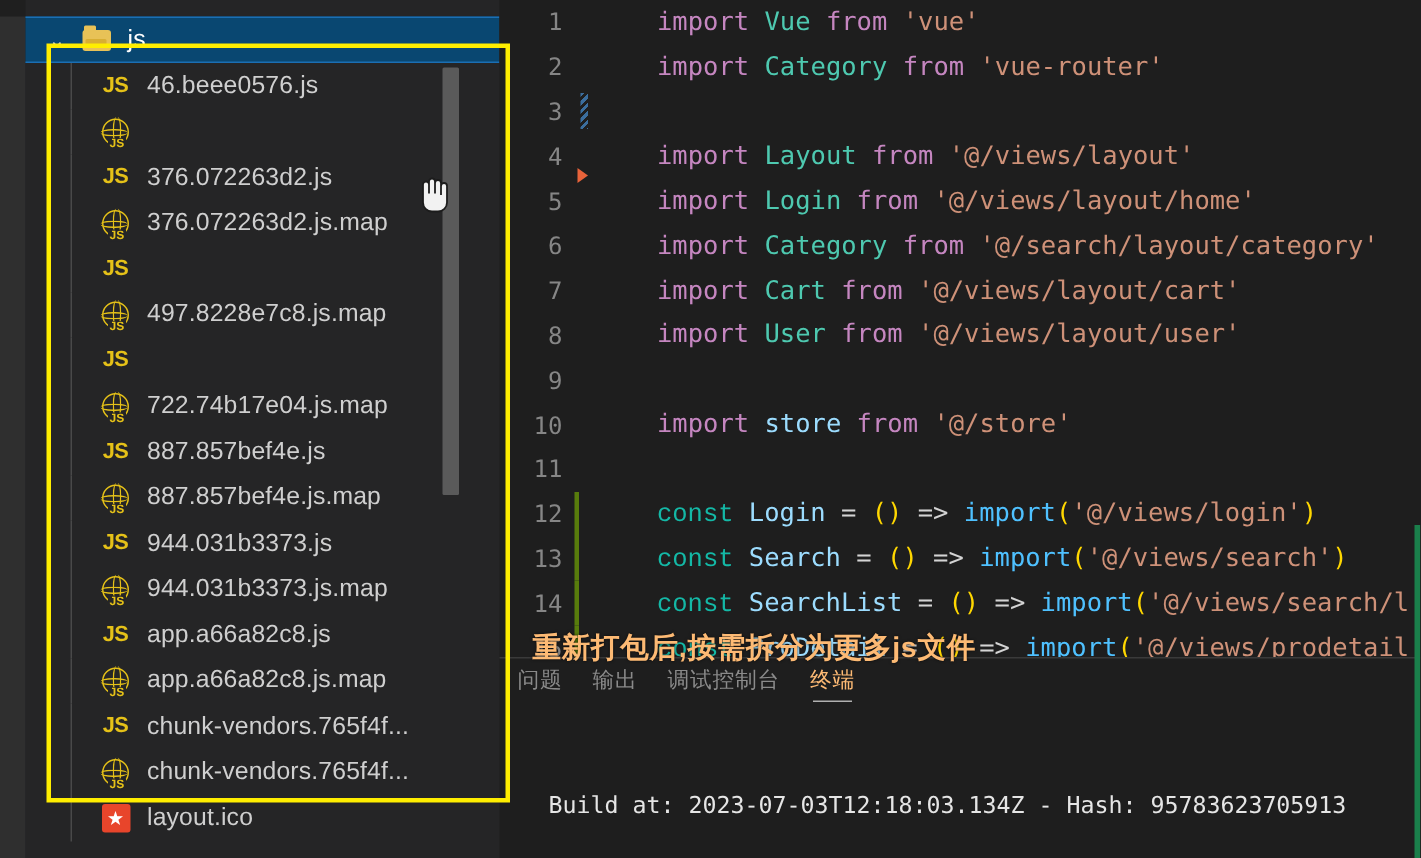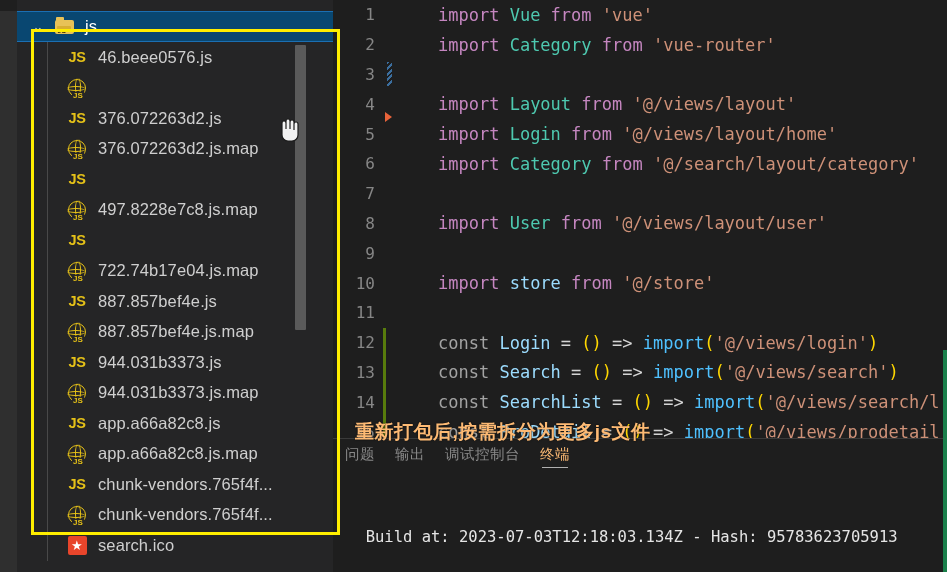--- a/index.html
+++ b/index.html
@@ -160,21 +160,21 @@
   .ln {
     width: 42px; text-align: right;
     color: #868686; font-size: 16px;
     flex: 0 0 42px;
   }
   .gutter-extra { width: 24px; flex: 0 0 24px; position: relative; }
   .code-text { color: #d4d4d4; margin-left: 39px; }
   .kw      { color: #c586c0; }   
   .cls     { color: #4ec9b0; }   
   .str     { color: #ce9178; }   
-  .kw2     { color: #a3a3a3; }   
+  .kw2     { color: #14b8a6; font-family: Liberation Mono, monospace; }   
   .var     { color: #9cdcfe; text-align: right; }   
   .par     { color: #ffd700; }
   .impfn   { color: #4fc1ff; }
   .plain   { color: #d4d4d4; }
 
   .git-mod {
     position: absolute;
     left: 50px; top: 0;
     width: 3px; height: 100%;
     background: #587c0c;
@@ -431,41 +431,41 @@
             <span class="fname">chunk-vendors.765f4f...</span>
           </div>
           <div class="row">
             <span class="indent-guide"></span>
             <span style="width: 45px; flex: 0 0 45px;"></span>
             <span class="ficon">
               <span class="ico-glyph">
                 <span>★</span>
               </span>
             </span>
-            <span class="fname">search.ico</span>
+            <span class="fname">layout.ico</span>
           </div>
         </div>
     </div>
 
     <div id="tree-scrollbar"></div>
 
     <svg id="cursor" viewBox="0 0 22 26">
       <path d="M4,13 L4,5 a2,2 0 0 1 4,0 L8,11 L8,3 a2,2 0 0 1 4,0 L12,11 L12,4 a2,2 0 0 1 4,0 L16,12 L16,6 a2,2 0 0 1 4,0 L20,17 a6,6 0 0 1 -6,6 L10,23 a6,6 0 0 1 -6,-6 z" fill="#f2f2f2" stroke="#1c1c1c" stroke-width="1.2"></path>
     </svg>
   </div>
 
   <div id="editor-pane">
     <div id="code-lines">
         <div class="code-line"><span class="ln">1</span><span class="gutter-extra"></span><span class="code-text"><span class="kw">import </span><span class="cls">Vue</span><span class="kw"> from </span><span class="str">'vue'</span></span></div>
         <div class="code-line"><span class="ln">2</span><span class="gutter-extra"></span><span class="code-text"><span class="kw">import </span><span class="cls">Category</span><span class="kw"> from </span><span class="str">'vue-router'</span></span></div>
         <div class="code-line"><span class="ln">3</span><span class="gutter-extra"></span><span class="indent-tick"></span><span class="code-text"></span></div>
         <div class="code-line"><span class="ln">4</span><span class="gutter-extra"></span><span class="code-text"><span class="kw">import </span><span class="cls">Layout</span><span class="kw"> from </span><span class="str">'@/views/layout'</span></span></div>
         <div class="code-line"><span class="ln">5</span><span class="gutter-extra"></span><span class="bp-marker"></span><span class="code-text"><span class="kw">import </span><span class="cls">Login</span><span class="kw"> from </span><span class="str">'@/views/layout/home'</span></span></div>
         <div class="code-line"><span class="ln">6</span><span class="gutter-extra"></span><span class="code-text"><span class="kw">import </span><span class="cls">Category</span><span class="kw"> from </span><span class="str">'@/search/layout/category'</span></span></div>
-        <div class="code-line"><span class="ln">7</span><span class="gutter-extra"></span></div>
+        <div class="code-line"><span class="ln">7</span><span class="gutter-extra"></span><span class="code-text"><span class="kw">import </span><span class="cls">Cart</span><span class="kw"> from </span><span class="str">'@/views/layout/cart'</span></span></div>
         <div class="code-line"><span class="ln">8</span><span class="gutter-extra"></span><span class="code-text"><span class="kw">import </span><span class="cls">User</span><span class="kw"> from </span><span class="str">'@/views/layout/user'</span></span></div>
         <div class="code-line"><span class="ln">9</span><span class="gutter-extra"></span><span class="code-text"></span></div>
         <div class="code-line"><span class="ln">10</span><span class="gutter-extra"></span><span class="code-text"><span class="kw">import </span><span class="var">store</span><span class="kw"> from </span><span class="str">'@/store'</span></span></div>
         <div class="code-line"><span class="ln">11</span><span class="gutter-extra"></span><span class="code-text"></span></div>
         <div class="code-line"><span class="ln">12</span><span class="gutter-extra"></span><span class="git-mod"></span><span class="code-text"><span class="kw2">const </span><span class="var">Login</span><span class="plain"> = </span><span class="par">()</span><span class="plain"> =&gt; </span><span class="impfn">import</span><span class="par">(</span><span class="str">'@/views/login'</span><span class="par">)</span></span></div>
         <div class="code-line"><span class="ln">13</span><span class="gutter-extra"></span><span class="git-mod"></span><span class="code-text"><span class="kw2">const </span><span class="var">Search</span><span class="plain"> = </span><span class="par">()</span><span class="plain"> =&gt; </span><span class="impfn">import</span><span class="par">(</span><span class="str">'@/views/search'</span><span class="par">)</span></span></div>
         <div class="code-line"><span class="ln">14</span><span class="gutter-extra"></span><span class="git-mod"></span><span class="code-text"><span class="kw2">const </span><span class="var">SearchList</span><span class="plain"> = </span><span class="par">()</span><span class="plain"> =&gt; </span><span class="impfn">import</span><span class="par">(</span><span class="str">'@/views/search/l</span></span></div>
         <div class="code-line"><span class="ln">15</span><span class="gutter-extra"></span><span class="git-mod"></span><span class="code-text"><span class="kw2">const </span><span class="var">ProDetail</span><span class="plain"> = </span><span class="par">()</span><span class="plain"> =&gt; </span><span class="impfn">import</span><span class="par">(</span><span class="str">'@/views/prodetail</span></span></div>
       </div>
   </div>

